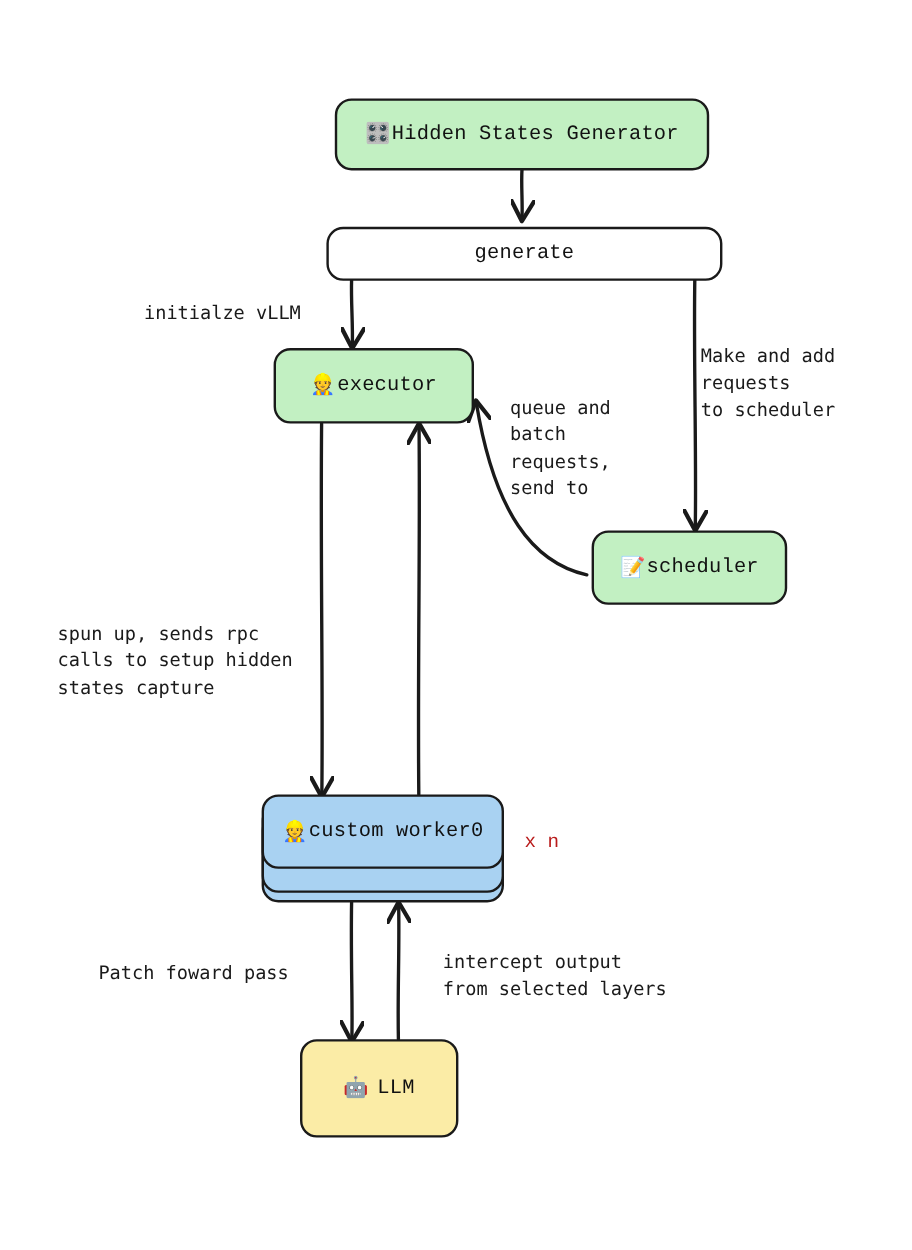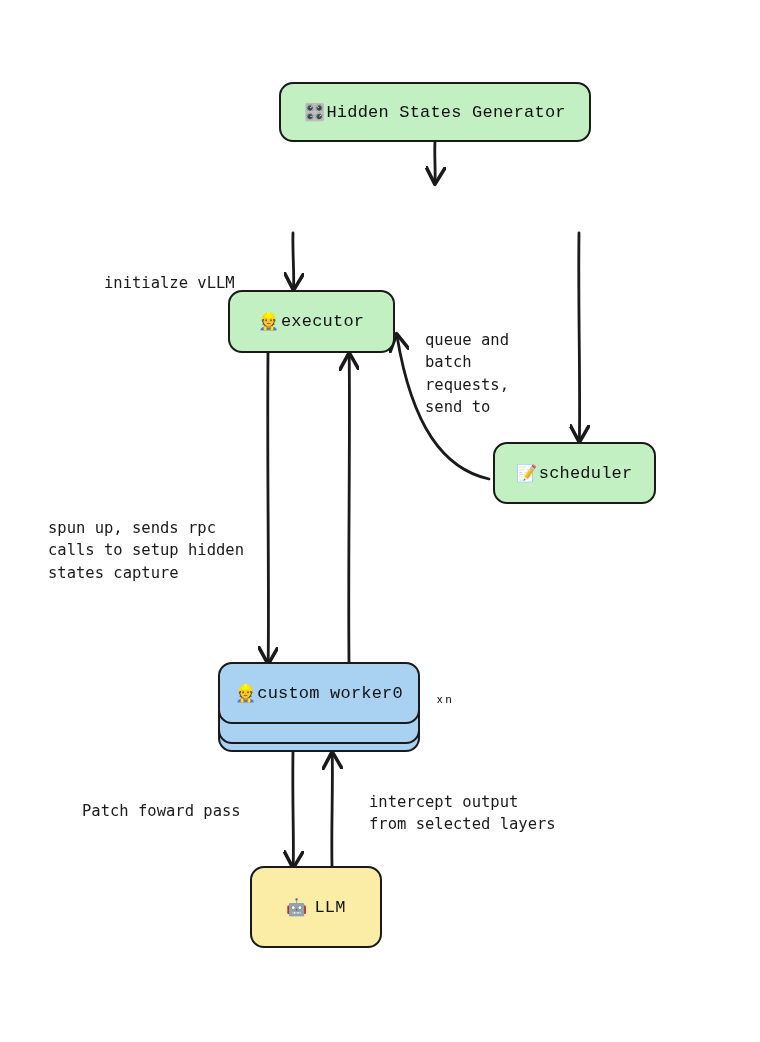--- a/index.html
+++ b/index.html
@@ -67,23 +67,23 @@
     position: absolute;
     font-family: "DejaVu Sans Mono", monospace;
     font-size: 15.5px;
     line-height: 1.45;
     color: #1a1a1a;
     white-space: pre;
     z-index: 4;
   }
   .multiplier {
     position: absolute;
-    font-family: Liberation Sans, sans-serif;
-    font-size: 11px;
-    color: #000000;
+    font-family: Liberation Mono, monospace;
+    font-size: 16px;
+    color: #b91c1c;
     z-index: 4;
   }
 </style>
 </head>
 <body>
 
 <div id="canvas">
 
   <svg id="edges" viewBox="0 0 760 1042" xmlns="http://www.w3.org/2000/svg">
     <defs>
@@ -109,20 +109,23 @@
 
       <path d="M 332 866 C 331.2 825 333 793 332.2 754" marker-end="url(#ah)"></path>
     </g>
   </svg>
 
   <div class="node node-green" style="left:279px; top:82px; width:312px; height:60px; font-size:17px;">
     <span class="emoji">🎛️</span>
     <span class="nlabel">Hidden States Generator</span>
   </div>
 
+  <div class="node node-white" style="left:272px; top:189px; width:330px; height:45px; font-size:17px;">
+    <span class="nlabel">generate</span>
+  </div>
 
   <div class="node node-green" style="left:228px; top:290px; width:167px; height:63px; font-size:17px;">
     <span class="emoji">👷</span>
     <span class="nlabel">executor</span>
   </div>
 
   <div class="node node-green" style="left:493px; top:442px; width:163px; height:62px; font-size:17px;">
     <span class="emoji">📝</span>
     <span class="nlabel">scheduler</span>
   </div>
@@ -135,22 +138,25 @@
     <span class="nlabel">custom worker0</span>
   </div>
 
   <div class="multiplier" style="left:437px; top:693px;">x n</div>
 
   <div class="node node-yellow" style="left:250px; top:866px; width:132px; height:82px; font-size:17px;">
     <span class="emoji">🤖</span>
     <span class="nlabel" style="margin-left:6px;">LLM</span>
   </div>
 
-  <div class="edge-label" style="left:104px; top:250px;margin-top:22px;">initialze vLLM</div>
+  <div class="edge-label" style="left:120px; top:250px;">initialze vLLM</div>
 
+  <div class="edge-label" style="left:584px; top:286px;">Make and add
+requests
+to scheduler</div>
 
   <div class="edge-label" style="left:48px; top:517px;">spun up, sends rpc
 calls to setup hidden
 states capture</div>
 
   <div class="edge-label" style="left:425px; top:329px;">queue and
 batch
 requests,
 send to</div>
 

